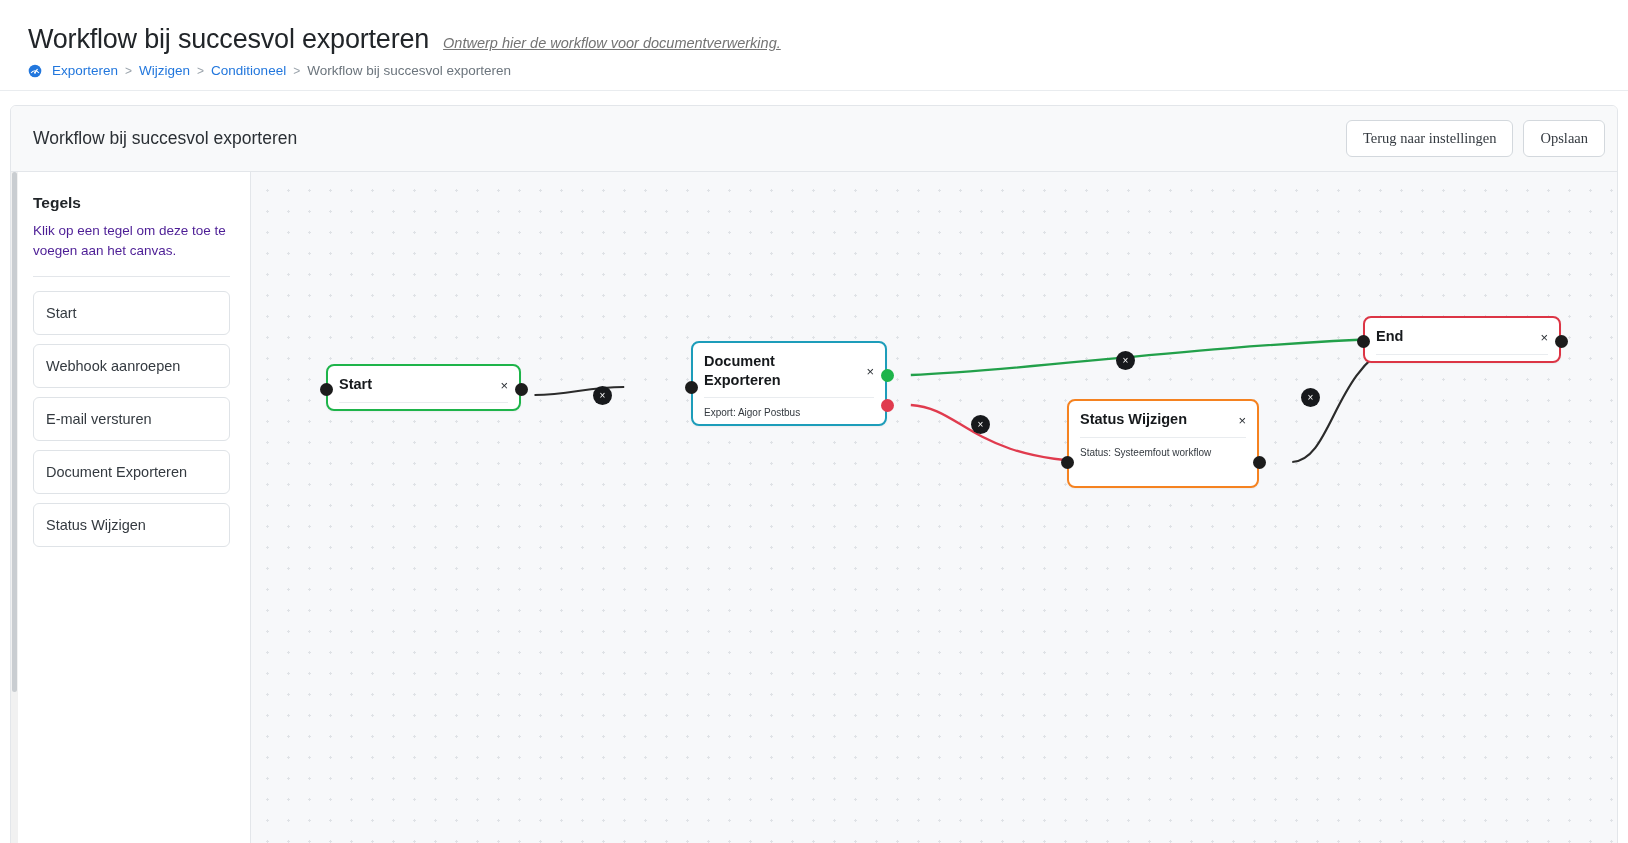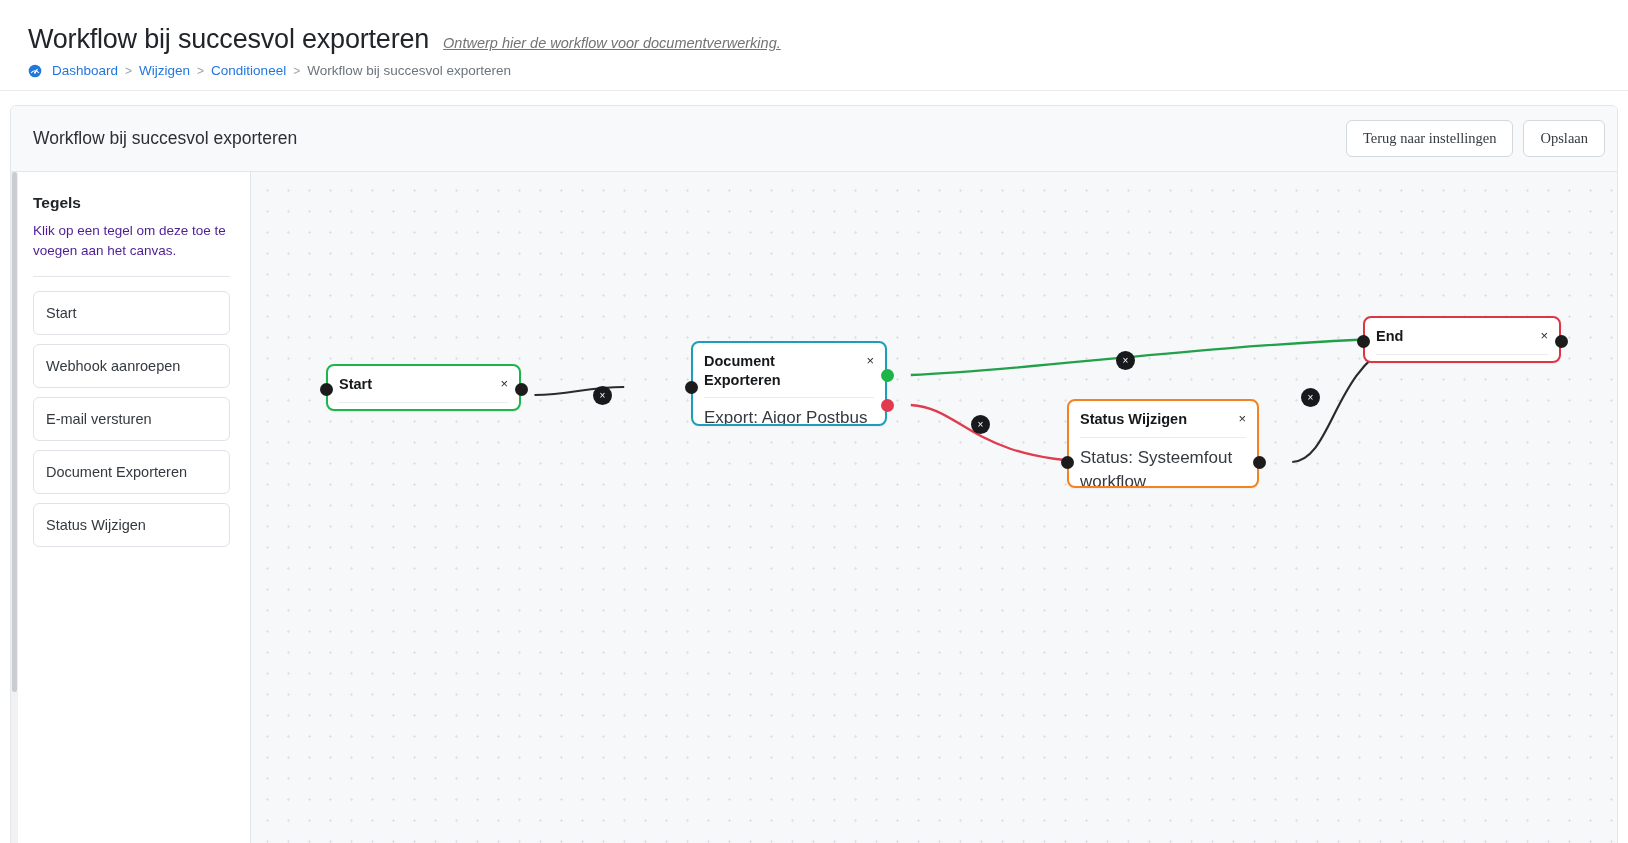--- a/index.html
+++ b/index.html
@@ -188,21 +188,21 @@
   .node {
     position: absolute;
     background: #ffffff;
     border-radius: 8px;
     border: 2px solid #999;
     box-shadow: 0 1px 2px rgba(0,0,0,0.05);
     overflow: hidden;
   }
   .node-head {
     display: flex;
-    align-items: flex-start;
+    align-items: center;
     justify-content: space-between;
     padding: 9px 11px 8px 11px;
     gap: 13px;
   }
   .node-title {
     font-size: 14.5px;
     font-weight: bold;
     color: #16191c;
     line-height: 1.28;
   }
@@ -214,21 +214,21 @@
     padding-top: 2px;
     font-family: "Liberation Sans", sans-serif;
   }
   .node-sep {
     height: 1px;
     background: #e9ecef;
     margin: 0 11px;
   }
   .node-body {
     padding: 8px 11px 10px 11px;
-    font-size: 17px;
+    font-size: 10px;
     color: #343a40;
     line-height: 1.42;
   }
 
   .n-start { border-color: #1eb44a; }
   .n-export { border-color: #1d9dba; }
   .n-status { border-color: #f58220; }
   .n-end { border-color: #dc3545; }
 
   
@@ -268,21 +268,21 @@
 
   <div class="breadcrumb">
     <span class="dash-icon">
       <svg width="14" height="14" viewBox="0 0 16 16">
         <circle cx="8" cy="8" r="7.2" fill="#2277dd"></circle>
         <path d="M3.6 10.3 A5 5 0 0 1 12.4 10.3" fill="none" stroke="#ffffff" stroke-width="1.3"></path>
         <path d="M8 9.6 L10.6 6.2" stroke="#ffffff" stroke-width="1.3" stroke-linecap="round"></path>
         <circle cx="8" cy="10" r="1.15" fill="#ffffff"></circle>
       </svg>
     </span>
-    <a class="bc-link">Dashboard</a>
+    <a class="bc-link">Exporteren</a>
     <span class="bc-sep">&gt;</span>
     <a class="bc-link">Wijzigen</a>
     <span class="bc-sep">&gt;</span>
     <a class="bc-link">Conditioneel</a>
     <span class="bc-sep">&gt;</span>
     <span class="bc-current">Workflow bij succesvol exporteren</span>
   </div>
 </div>
 <div class="header-rule"></div>
 

